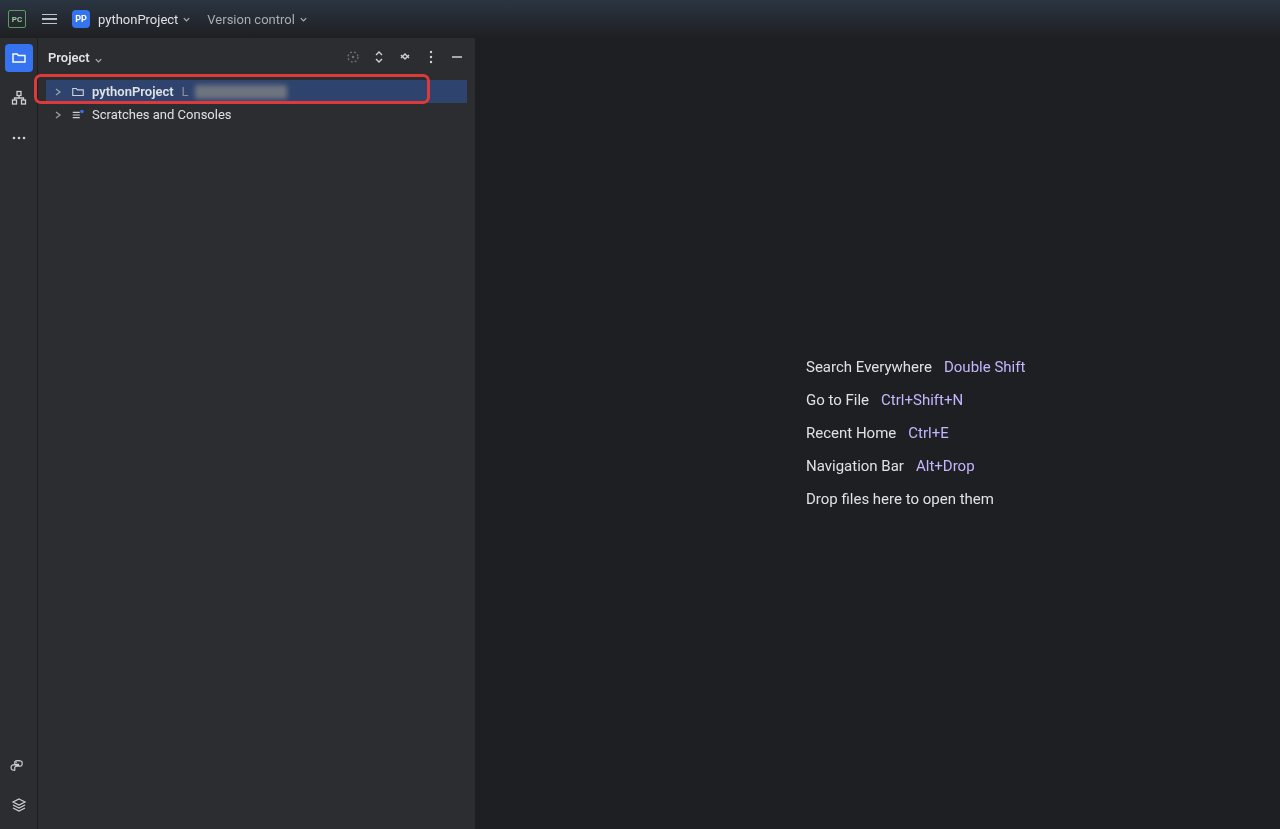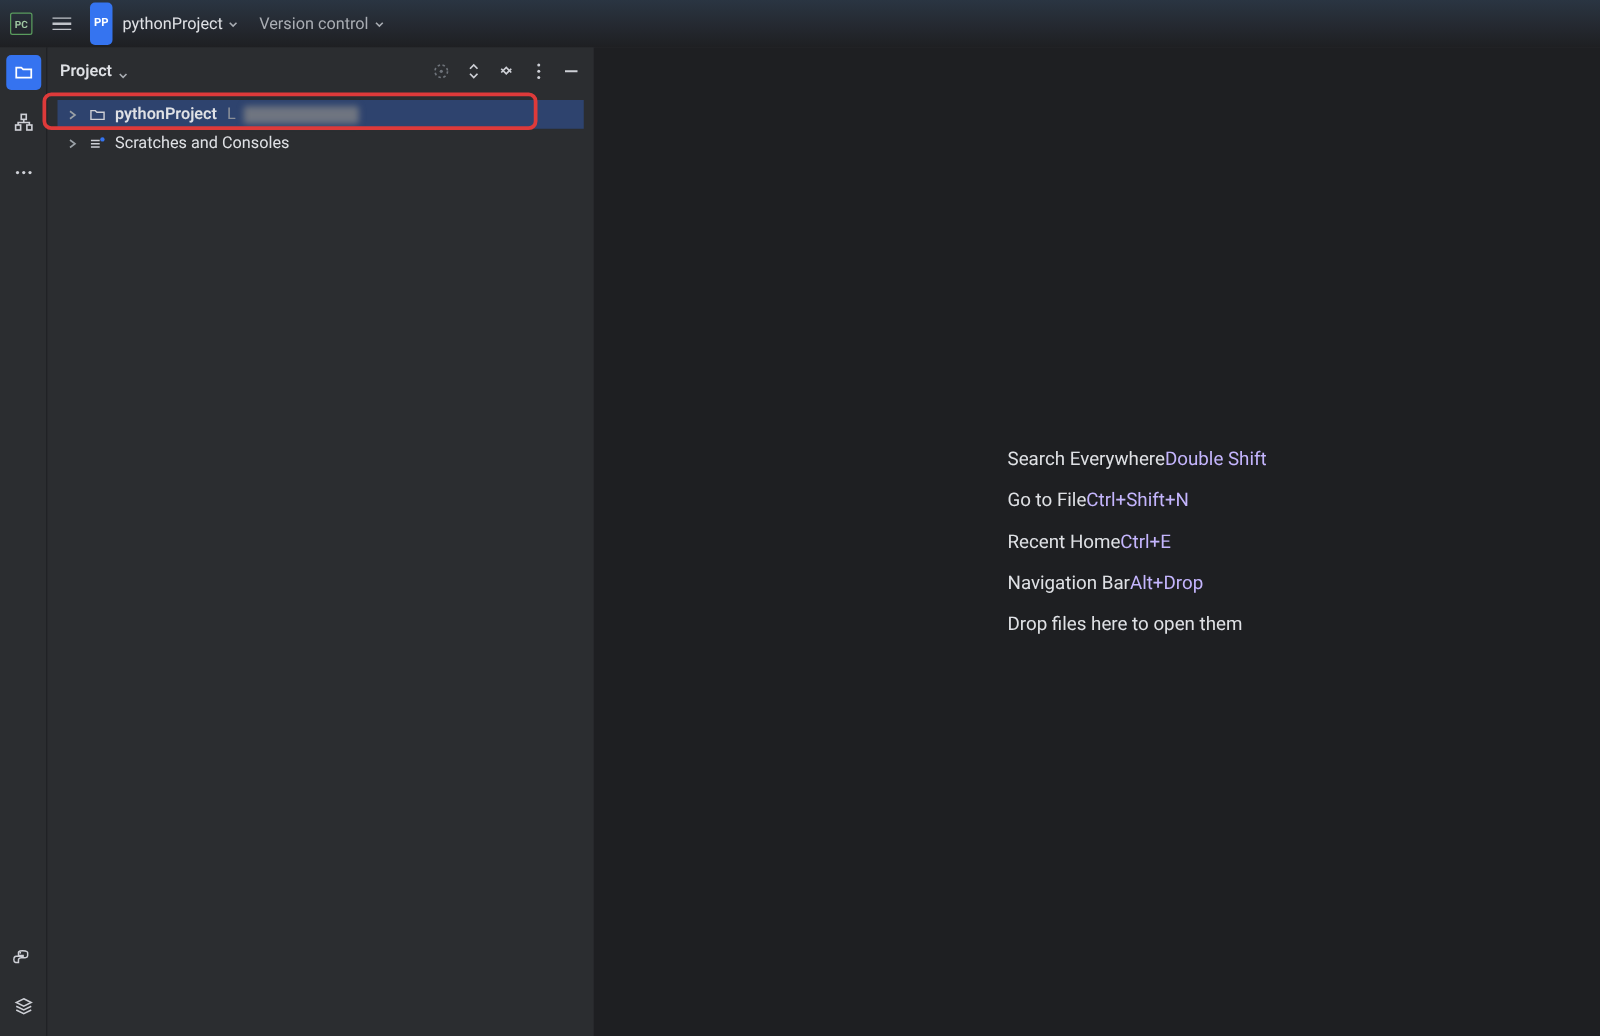--- a/index.html
+++ b/index.html
@@ -47,21 +47,21 @@
       margin-left: 4px;
     }
     .hamburger span {
       height: 1.5px;
       background: #c0c3c9;
       width: 15px;
       margin: 0 auto;
     }
     .proj-badge {
       width: 18px;
-      height: 34px;
+      height: 18px;
       background: #3574f0;
       border-radius: 4px;
       color: #fff;
       font-size: 9px;
       font-weight: 700;
       display: flex;
       align-items: center;
       justify-content: center;
       margin-left: 4px;
     }
@@ -216,21 +216,21 @@
       position: relative;
     }
     .hints {
       position: absolute;
       left: 330px;
       top: 320px;
     }
     .hint-row {
       display: flex;
       align-items: flex-start;
-      gap: 0;
+      gap: 12px;
       margin-bottom: 15px;
       font-size: 15px;
     }
     .hint-row .label { color: #dfe1e5; }
     .hint-row .shortcut { color: #c4b5fd; }
     .hint-row.plain .label { color: #dfe1e5; }
 
     
     .blur-rect {
       display: inline-block;

